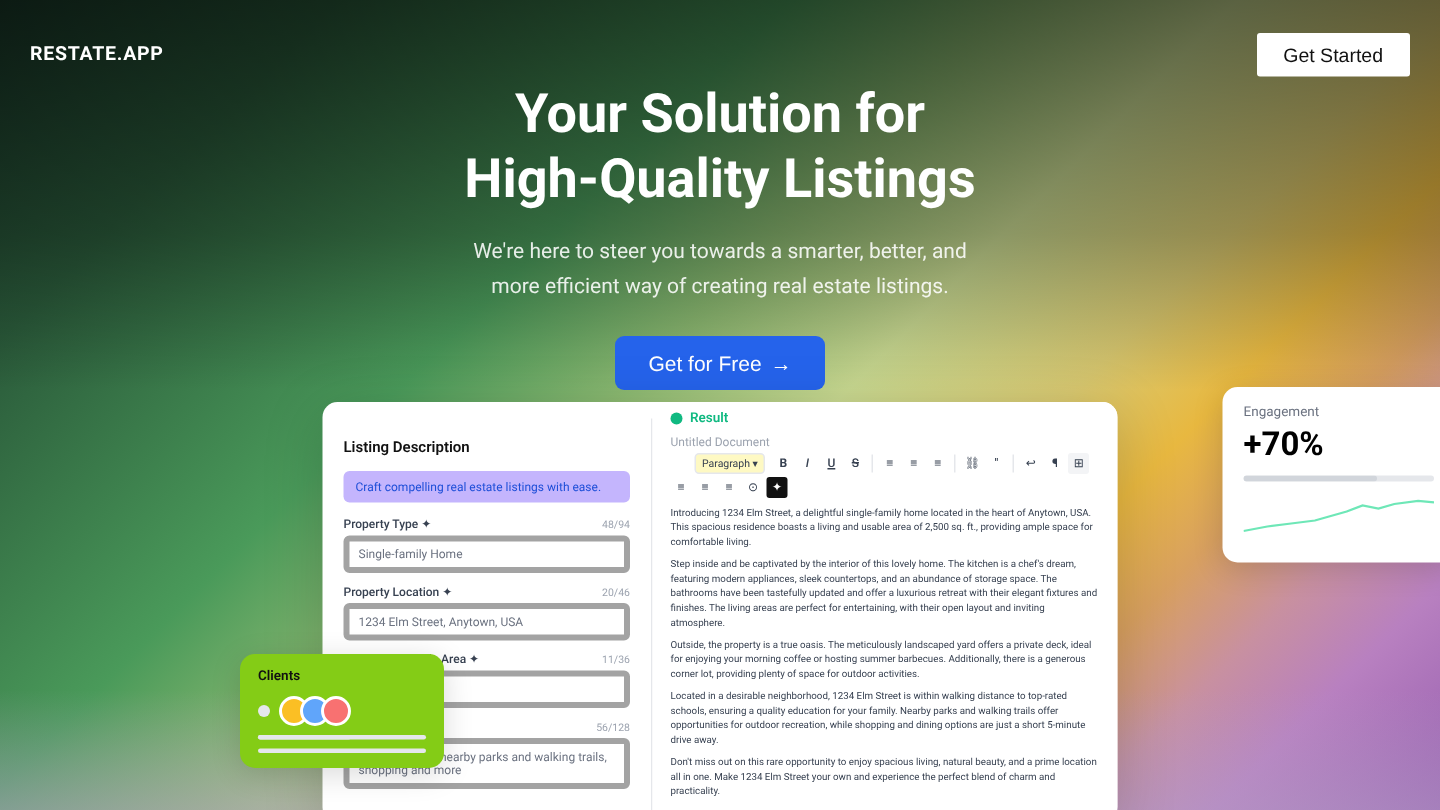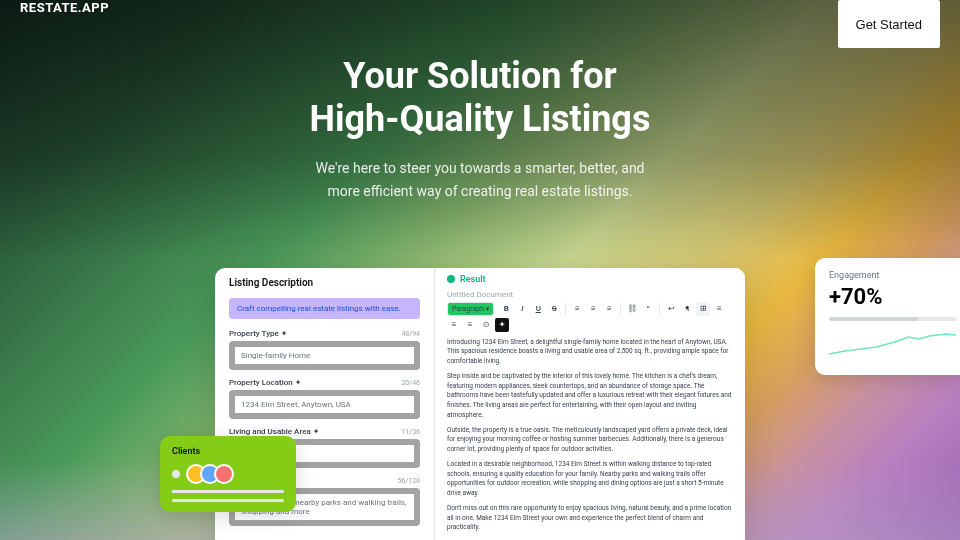--- a/index.html
+++ b/index.html
@@ -7,23 +7,24 @@
       font-family: -apple-system, BlinkMacSystemFont, 'Segoe UI', Roboto, sans-serif;
       width: 960px;
       height: 540px;
       overflow: hidden;
       background: #fff;
     }
 
     
     .navbar {
       position: absolute;
-      top: 0; left: 0; right: 0;
+      top: 12px; left: 0; right: 0;
       height: 48px;
       display: flex;
+      align-items: center;
       justify-content: space-between;
       padding: 0 20px;
       z-index: 100;
       background: transparent;
     }
     .logo {
       font-size: 13px;
       font-weight: 700;
       letter-spacing: 0.5px;
       color: #fff;
@@ -168,21 +169,21 @@
     .field-header-label {
       font-size: 8px;
       font-weight: 500;
       color: #374151;
     }
     .field-counter {
       font-size: 7px;
       color: #9ca3af;
     }
     .field-input {
-      border: 6px solid #a3a3a3;
+      border: 4px solid #a3a3a3;
       border-radius: 4px;
       padding: 4px 6px;
       font-size: 8px;
       color: #6b7280;
       width: 100%;
       background: #fff;
     }
 
     
     .right-panel {
@@ -218,22 +219,23 @@
       gap: 2px;
       margin-bottom: 6px;
       flex-wrap: wrap;
     }
     .toolbar-select {
       font-size: 7px;
       color: #374151;
       border: 1px solid #e5e7eb;
       border-radius: 3px;
       padding: 2px 4px;
-      background: #22c55e;
+      background: #fef9c3;
       margin-right: 3px;
+      margin-left: 16px;
     }
     .toolbar-btn {
       width: 14px; height: 14px;
       display: flex;
       align-items: center;
       justify-content: center;
       font-size: 8px;
       color: #374151;
       border-radius: 2px;
       cursor: pointer;
@@ -379,20 +381,24 @@
   <div class="logo">RESTATE.APP</div>
   <button class="get-started-btn">Get Started</button>
 </nav>
 
 <div class="hero-content">
   <h1 class="hero-title">
     <span>Your Solution for</span><br>
     <span>High-Quality Listings</span>
   </h1>
   <p class="hero-subtitle">We're here to steer you towards a smarter, better, and more efficient way of creating real estate listings.</p>
+  <button class="hero-cta">
+    <span>Get for Free</span>
+    <span>→</span>
+  </button>
 </div>
 
 <div class="app-preview">
 
   <div class="app-window">
 
     <div class="left-panel">
       <div class="panel-title">Listing Description</div>
 
       <div class="craft-input">Craft compelling real estate listings with ease.</div>

